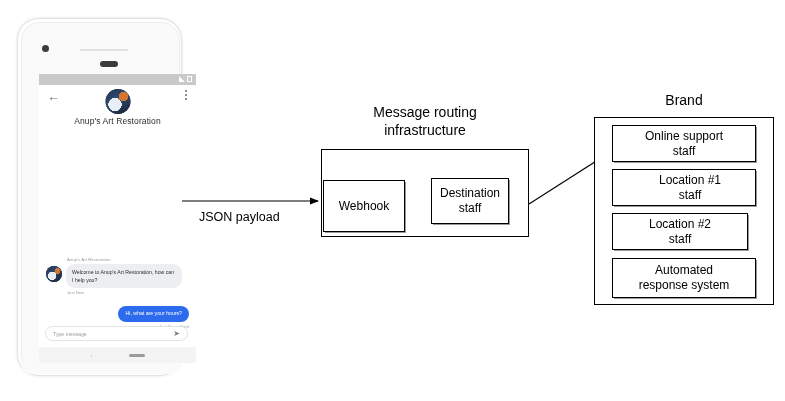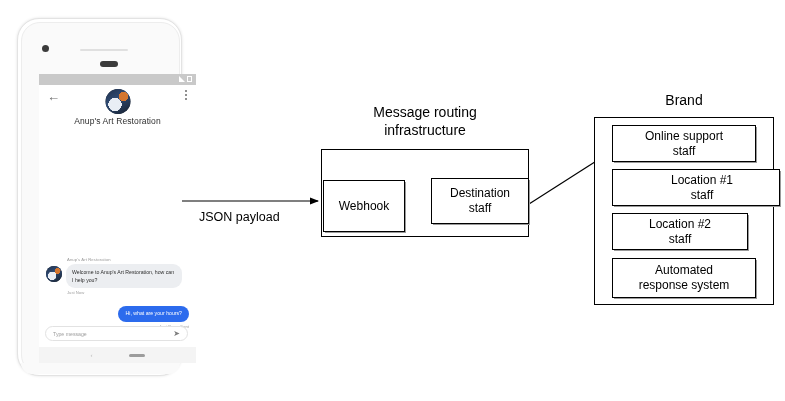--- a/index.html
+++ b/index.html
@@ -431,21 +431,21 @@
     <div>Message routing</div>
     <div>infrastructure</div>
   </div>
 
   <div class="dbox" style="left:321px; top:149px; width:208px; height:88px;"></div>
 
   <div class="dbox shadowed" style="left:323px; top:180px; width:82px; height:52px;">
     <div class="dbox-label">Webhook</div>
   </div>
 
-  <div class="dbox shadowed" style="left:431px; top:178px; width:98px; height:46px;">
+  <div class="dbox shadowed" style="left:431px; top:178px; width:78px; height:46px;">
     <div class="dbox-label">
       <div>
         <div>Destination</div>
         <div>staff</div>
       </div>
     </div>
   </div>
 
   <div class="section-title" style="left:594px; top:92px; width:180px;">Brand</div>
 
@@ -453,21 +453,21 @@
 
   <div class="dbox shadowed" style="left:612px; top:125px; width:144px; height:37px;">
     <div class="dbox-label">
       <div>
         <div>Online support</div>
         <div>staff</div>
       </div>
     </div>
   </div>
 
-  <div class="dbox shadowed" style="left:612px; top:169px; width:168px; height:37px;padding-left:12px;">
+  <div class="dbox shadowed" style="left:612px; top:169px; width:144px; height:37px;padding-left:12px;">
     <div class="dbox-label">
       <div>
         <div>Location #1</div>
         <div>staff</div>
       </div>
     </div>
   </div>
 
   <div class="dbox shadowed" style="left:612px; top:213px; width:136px; height:37px;">
     <div class="dbox-label">

